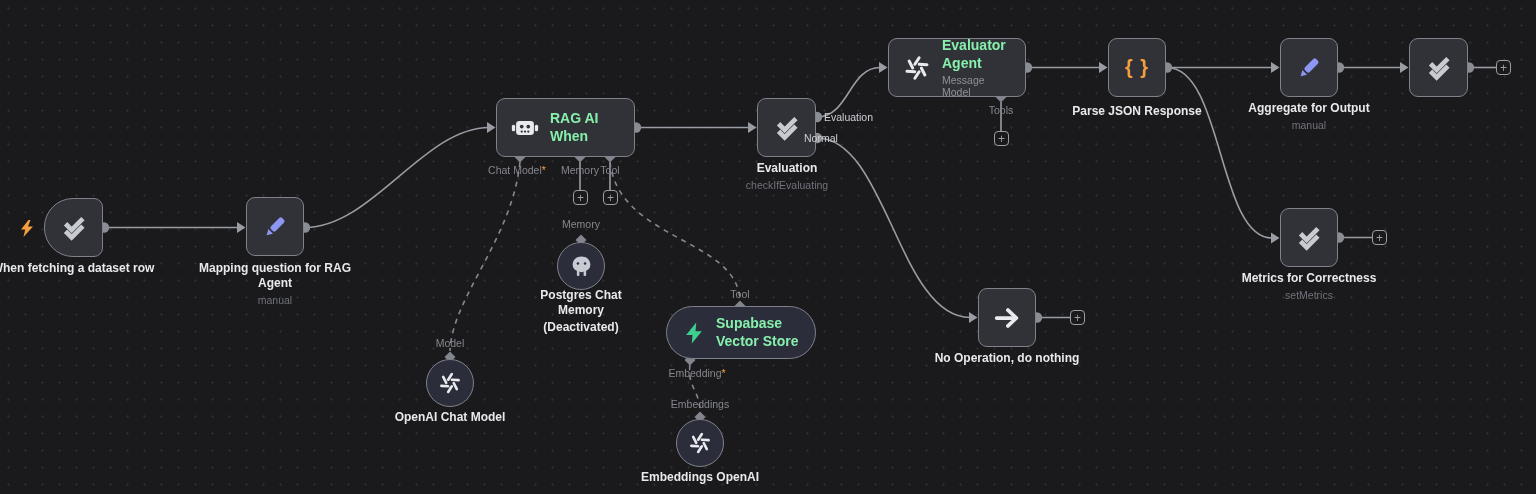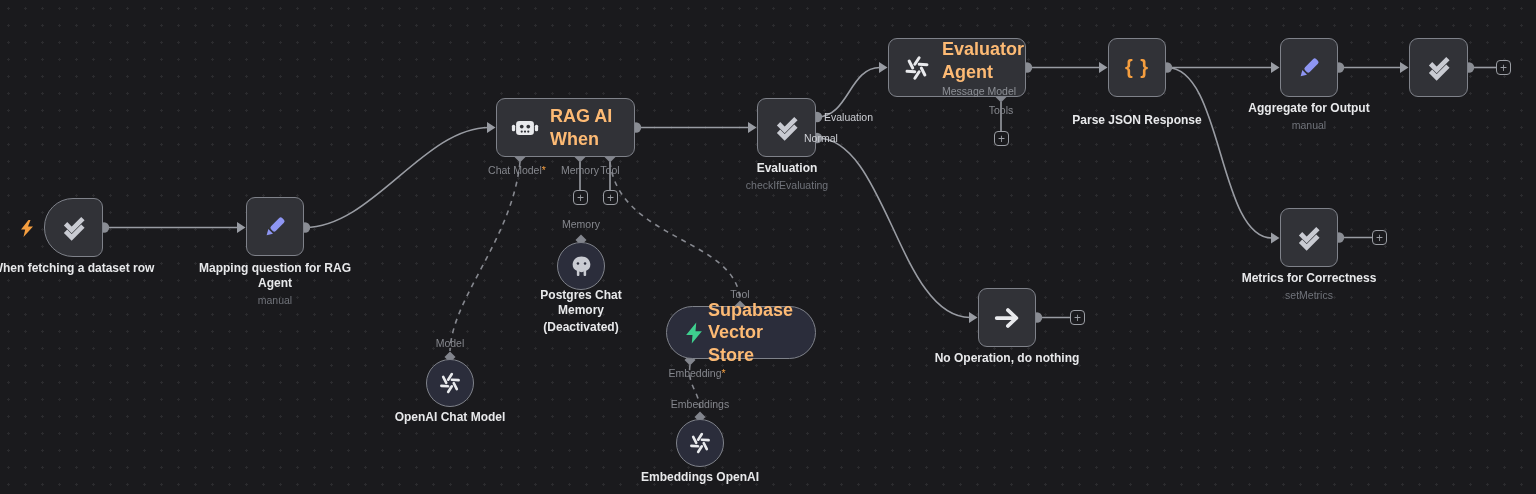--- a/index.html
+++ b/index.html
@@ -10,23 +10,23 @@
     font-family:"Liberation Sans",sans-serif;}
   .wires{position:absolute;left:0;top:0;z-index:1;}
   .node{position:absolute;z-index:2;height:59px;background:#313237;border:1.8px solid #7F828A;
     border-radius:9px;box-sizing:border-box;display:flex;align-items:center;justify-content:center;cursor:pointer;}
   .node.sq{width:59px;}
   .node.trigger{border-radius:29px 9px 9px 29px;}
   .node.wide{justify-content:flex-start;padding:0 13px;gap:10px;}
   .round{position:absolute;z-index:2;width:48px;height:48px;border-radius:50%;background:#2B2D3B;
     border:1.6px solid #7F828A;box-sizing:border-box;display:flex;align-items:center;justify-content:center;cursor:pointer;}
   .pill{position:absolute;z-index:2;height:53px;border-radius:27px;background:#2B2D3B;border:1.6px solid #7F828A;
-    box-sizing:border-box;display:flex;align-items:center;padding:4px 15px;gap:2px;cursor:pointer;}
+    box-sizing:border-box;display:flex;align-items:center;padding:4px 15px;gap:10px;cursor:pointer;}
   .ncol{display:flex;flex-direction:column;}
-  .ntitle{font-size:18px;font-weight:600;color:#fdba74;line-height:1.25;}
+  .ntitle{font-size:14px;font-weight:600;color:#86efac;line-height:1.25;}
   .nsubtitle{font-size:10.5px;color:#8D9096;margin-top:2px;}
   .nlabel{position:absolute;z-index:3;text-align:center;font-size:12px;font-weight:600;color:#E8E9EB;line-height:1.25;}
   .nsub{font-weight:400;font-size:10.5px;color:#70737A;margin-top:3px;}
   .nstatus{font-weight:600;font-size:12px;color:#E8E9EB;margin-top:2px;}
   .portlabel{position:absolute;z-index:3;text-align:center;font-size:10.5px;color:#85878D;}
   .req{color:#F59E3F;}
   .branchlabel{position:absolute;z-index:3;font-size:10.5px;color:#CDCFD4;}
   .plus{position:absolute;z-index:3;width:15px;height:15px;border:1.6px solid #9A9DA3;border-radius:4px;
     box-sizing:border-box;color:#9A9DA3;display:flex;align-items:center;justify-content:center;
     font-size:12px;line-height:1;background:#1A1A1D;cursor:pointer;}
@@ -193,21 +193,21 @@
     </span>
   </div>
   <div class="portlabel" style="left:981px;top:104px;width:40px">Tools</div>
   <div class="plus" style="left:994px;top:131px">
       <span>+</span>
     </div>
 
   <div class="node sq" style="left:1108px;top:38px;width:58px">
     <span class="braces icon">{ }</span>
   </div>
-  <div class="nlabel" style="left:1052px;top:113px;width:170px">
+  <div class="nlabel" style="left:1052px;top:104px;width:170px">
     <div>Parse JSON Response</div>
   </div>
 
   <div class="node sq" style="left:1280px;top:38px;width:58px">
     <span class="icon">
       <svg width="28" height="28" viewBox="0 0 32 32">
         <g transform="rotate(45 16 16)">
           <rect x="12.2" y="3" width="7.6" height="18" rx="2.4" fill="#8E96F3"></rect>
           <path d="M12.2 23 h7.6 l-3.8 6.5 z" fill="#8E96F3"></path>
         </g>

